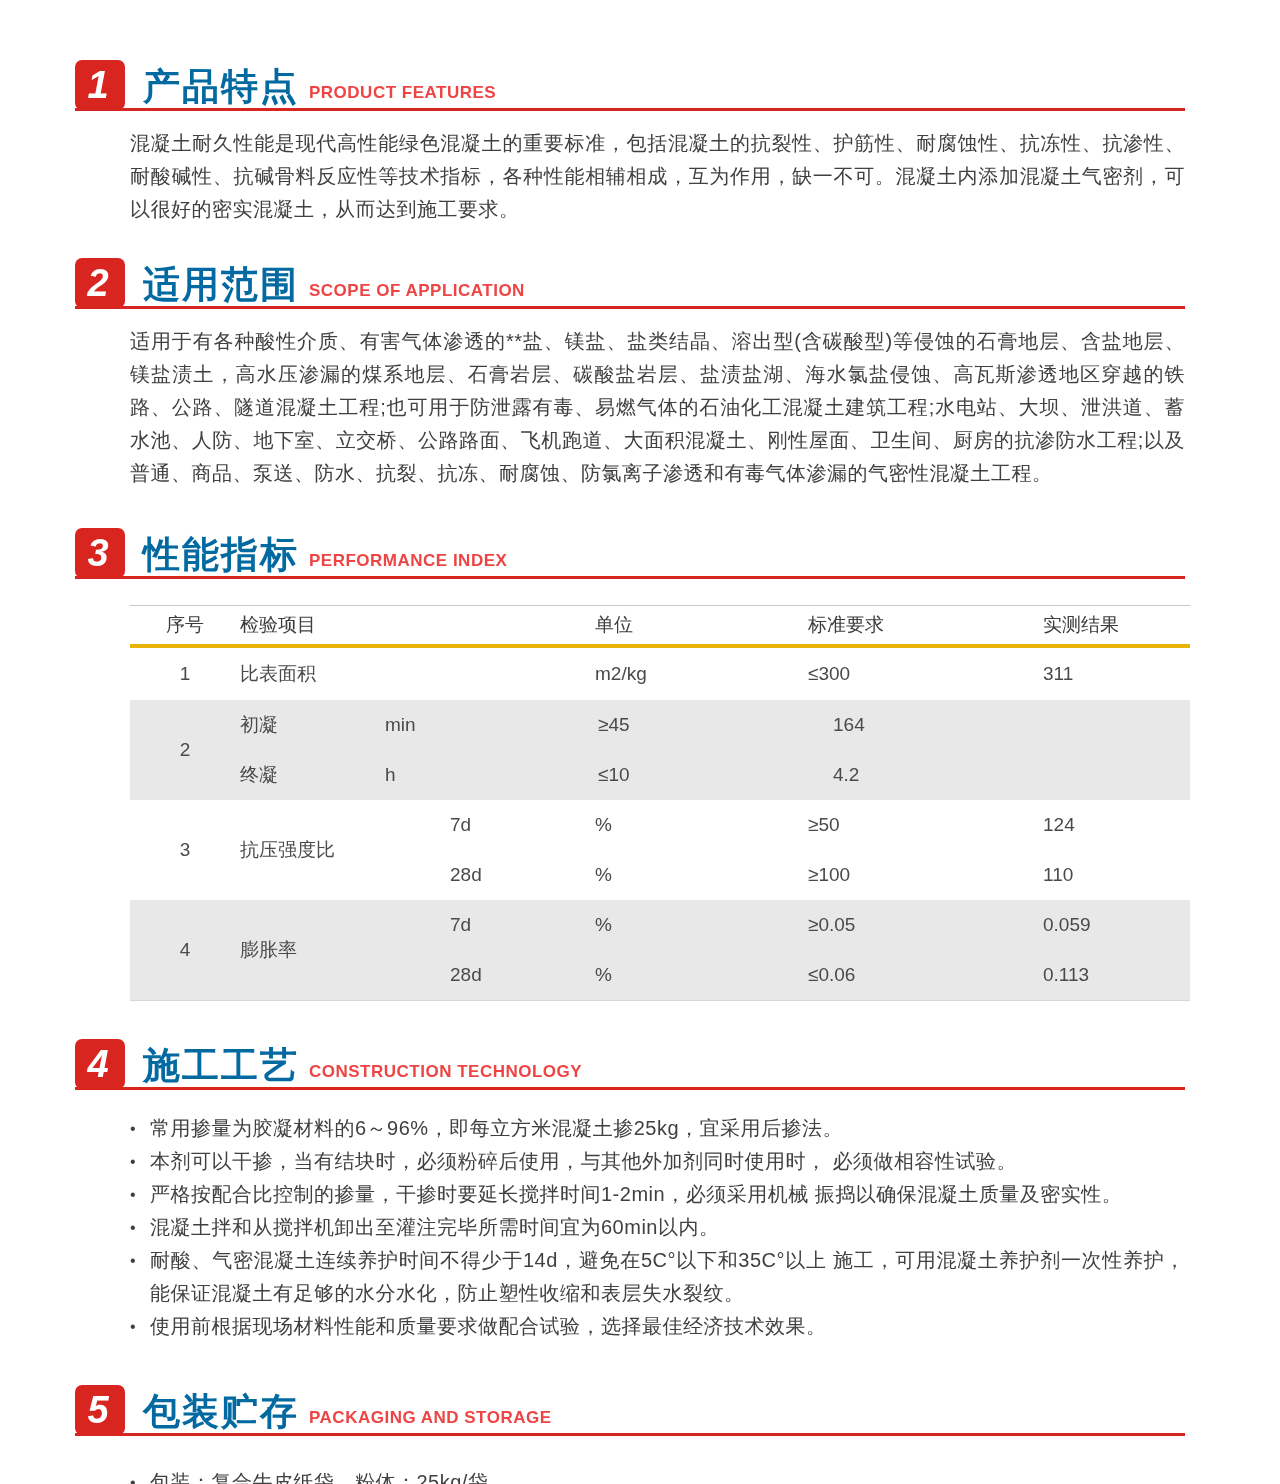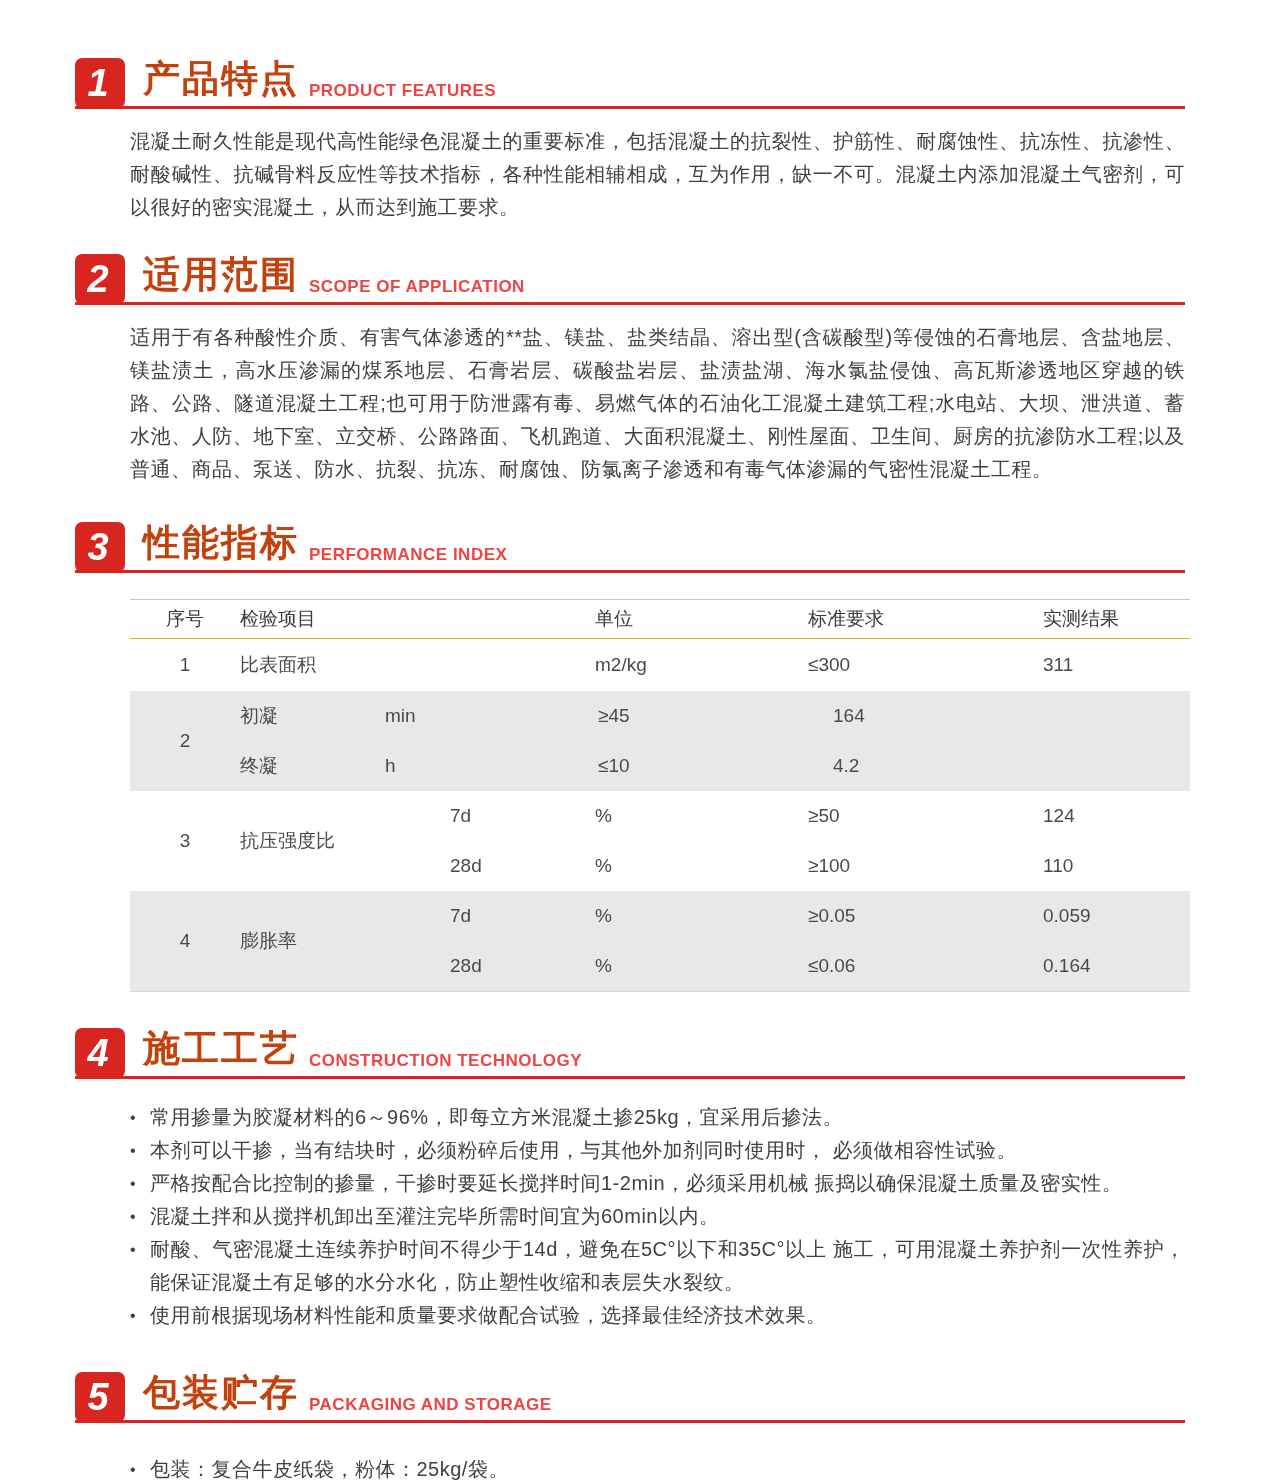--- a/index.html
+++ b/index.html
@@ -26,26 +26,26 @@
     font-size:38px;
     font-weight:bold;
     font-style:italic;
     display:flex;align-items:center;justify-content:center;
     margin-bottom:-2px;
     padding-right:4px;
     box-sizing:border-box;
   }
   .zh{
     font-size:37px;
-    color:#c2410c;
+    color:#0369a1;
     font-weight:bold;
-    margin:8px 0 0 18px;
+    margin:16px 0 0 18px;
     line-height:1;
     letter-spacing:2px;
-    padding-bottom:9px;
+    padding-bottom:3px;
   }
   .en{
     font-size:17px;
     color:#ef4444;
     font-weight:bold;
     margin-left:10px;
     padding-bottom:5px;
     letter-spacing:0.5px;
   }
 
@@ -71,21 +71,21 @@
   
   .ptable{
     margin:26px 0 0 55px;
     width:1060px;
     font-size:19px;
     color:#4a4a4a;
   }
   .trow,.thead{display:flex;align-items:stretch;}
   .thead{
     border-top:1px solid #c9c9c9;
-    border-bottom:1px solid #eab308;
+    border-bottom:4px solid #eab308;
     height:38px;
     align-items:center;
     color:#3c3c3c;
   }
   .c-no{width:110px;text-align:center;flex:0 0 110px;}
   .c-item{width:210px;flex:0 0 210px;}
   .c-sub{width:145px;flex:0 0 145px;}
   .c-unit{width:213px;flex:0 0 213px;}
   .c-std{width:235px;flex:0 0 235px;}
   .c-res{flex:1;}
@@ -202,21 +202,21 @@
           <div class="subrow">
             <div class="c-sub">7d</div>
             <div class="c-unit">%</div>
             <div class="c-std">≥0.05</div>
             <div class="c-res">0.059</div>
           </div>
           <div class="subrow">
             <div class="c-sub">28d</div>
             <div class="c-unit">%</div>
             <div class="c-std">≤0.06</div>
-            <div class="c-res">0.164</div>
+            <div class="c-res">0.113</div>
           </div>
         </div>
       </div>
     </div>
   </section>
 
   <section class="sect-gap-md">
     <header class="sec-head">
       <div class="numbox">
         <span>4</span>

